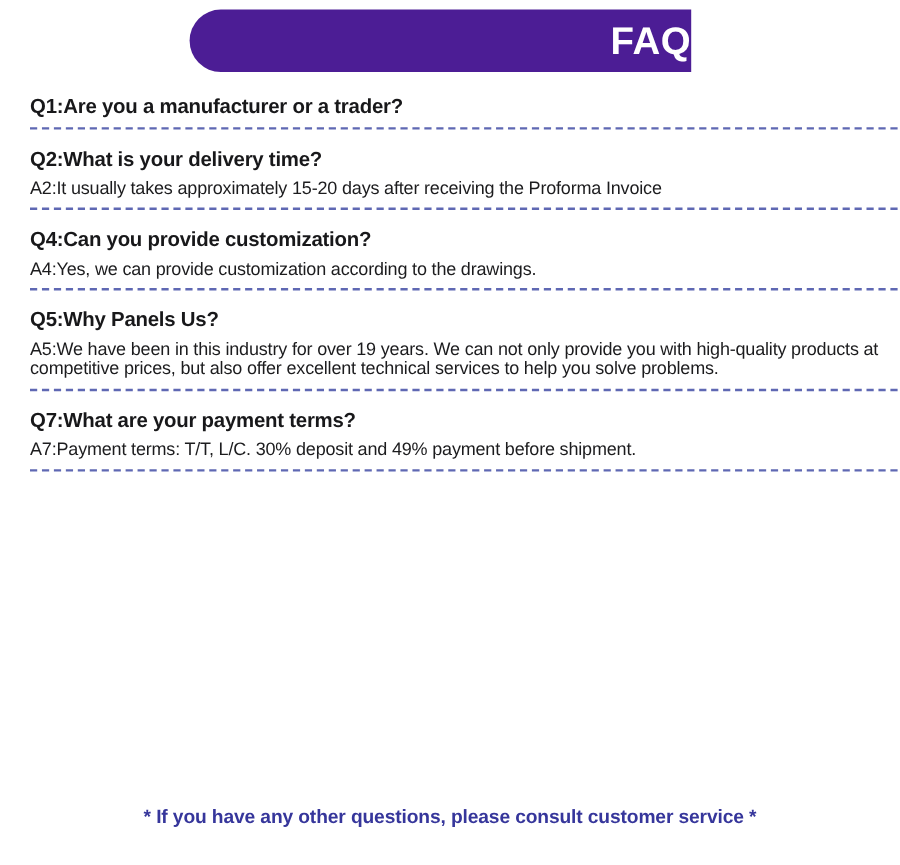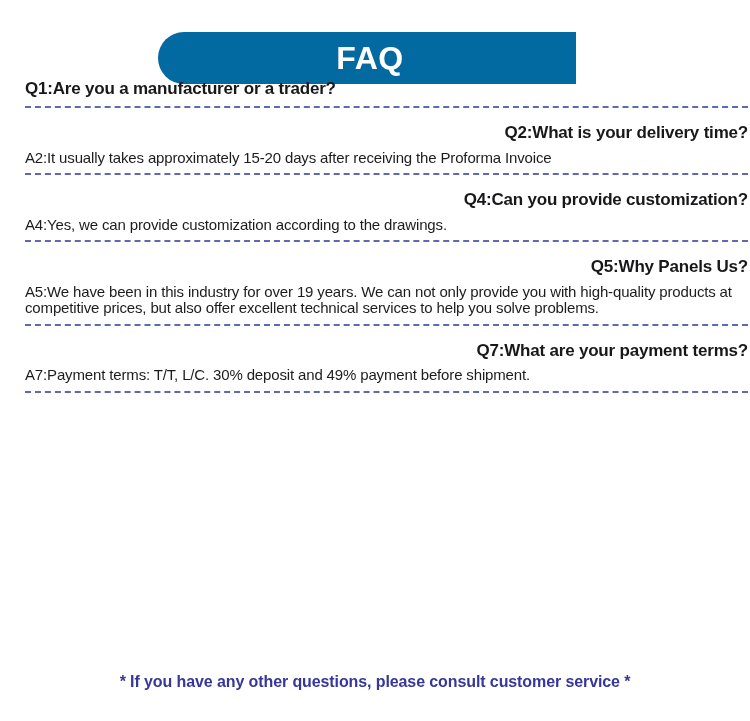--- a/index.html
+++ b/index.html
@@ -26,28 +26,27 @@
   .banner-wrap {
     position: absolute;
     top: 8px;
     left: 158px;
     width: 418px;
     height: 52px;
   }
   .banner {
     width: 100%;
     height: 100%;
-    background: #0369a1;
+    background: #4c1d95;
     border-radius: 28px 0 0 28px;
     display: flex;
     align-items: center;
-    justify-content: center;
+    justify-content: flex-end;
     box-sizing: border-box;
     padding-left: 6px;
-    margin-top: 24px;
   }
   .banner-title {
     color: #ffffff;
     font-size: 32px;
     font-weight: bold;
     letter-spacing: 0.5px;
     line-height: 1;
     font-family: "Liberation Sans", "DejaVu Sans", sans-serif;
   }
 
@@ -89,21 +88,21 @@
     height: 0;
     border: 0;
     border-top: 2px dashed #5f68b3;
     margin: 7px 0 0 0;
     padding: 0;
     width: 723px;
   }
 
   
   .faq-item .divider { margin-bottom: 0; }
-  .faq-item + .faq-item .faq-question { padding-top: 14px; text-align: right; }
+  .faq-item + .faq-item .faq-question { padding-top: 14px; }
 
   
   .footer-note {
     position: absolute;
     left: 0;
     top: 672px;
     width: 750px;
     text-align: center;
     font-size: 16px;
     font-weight: bold;

